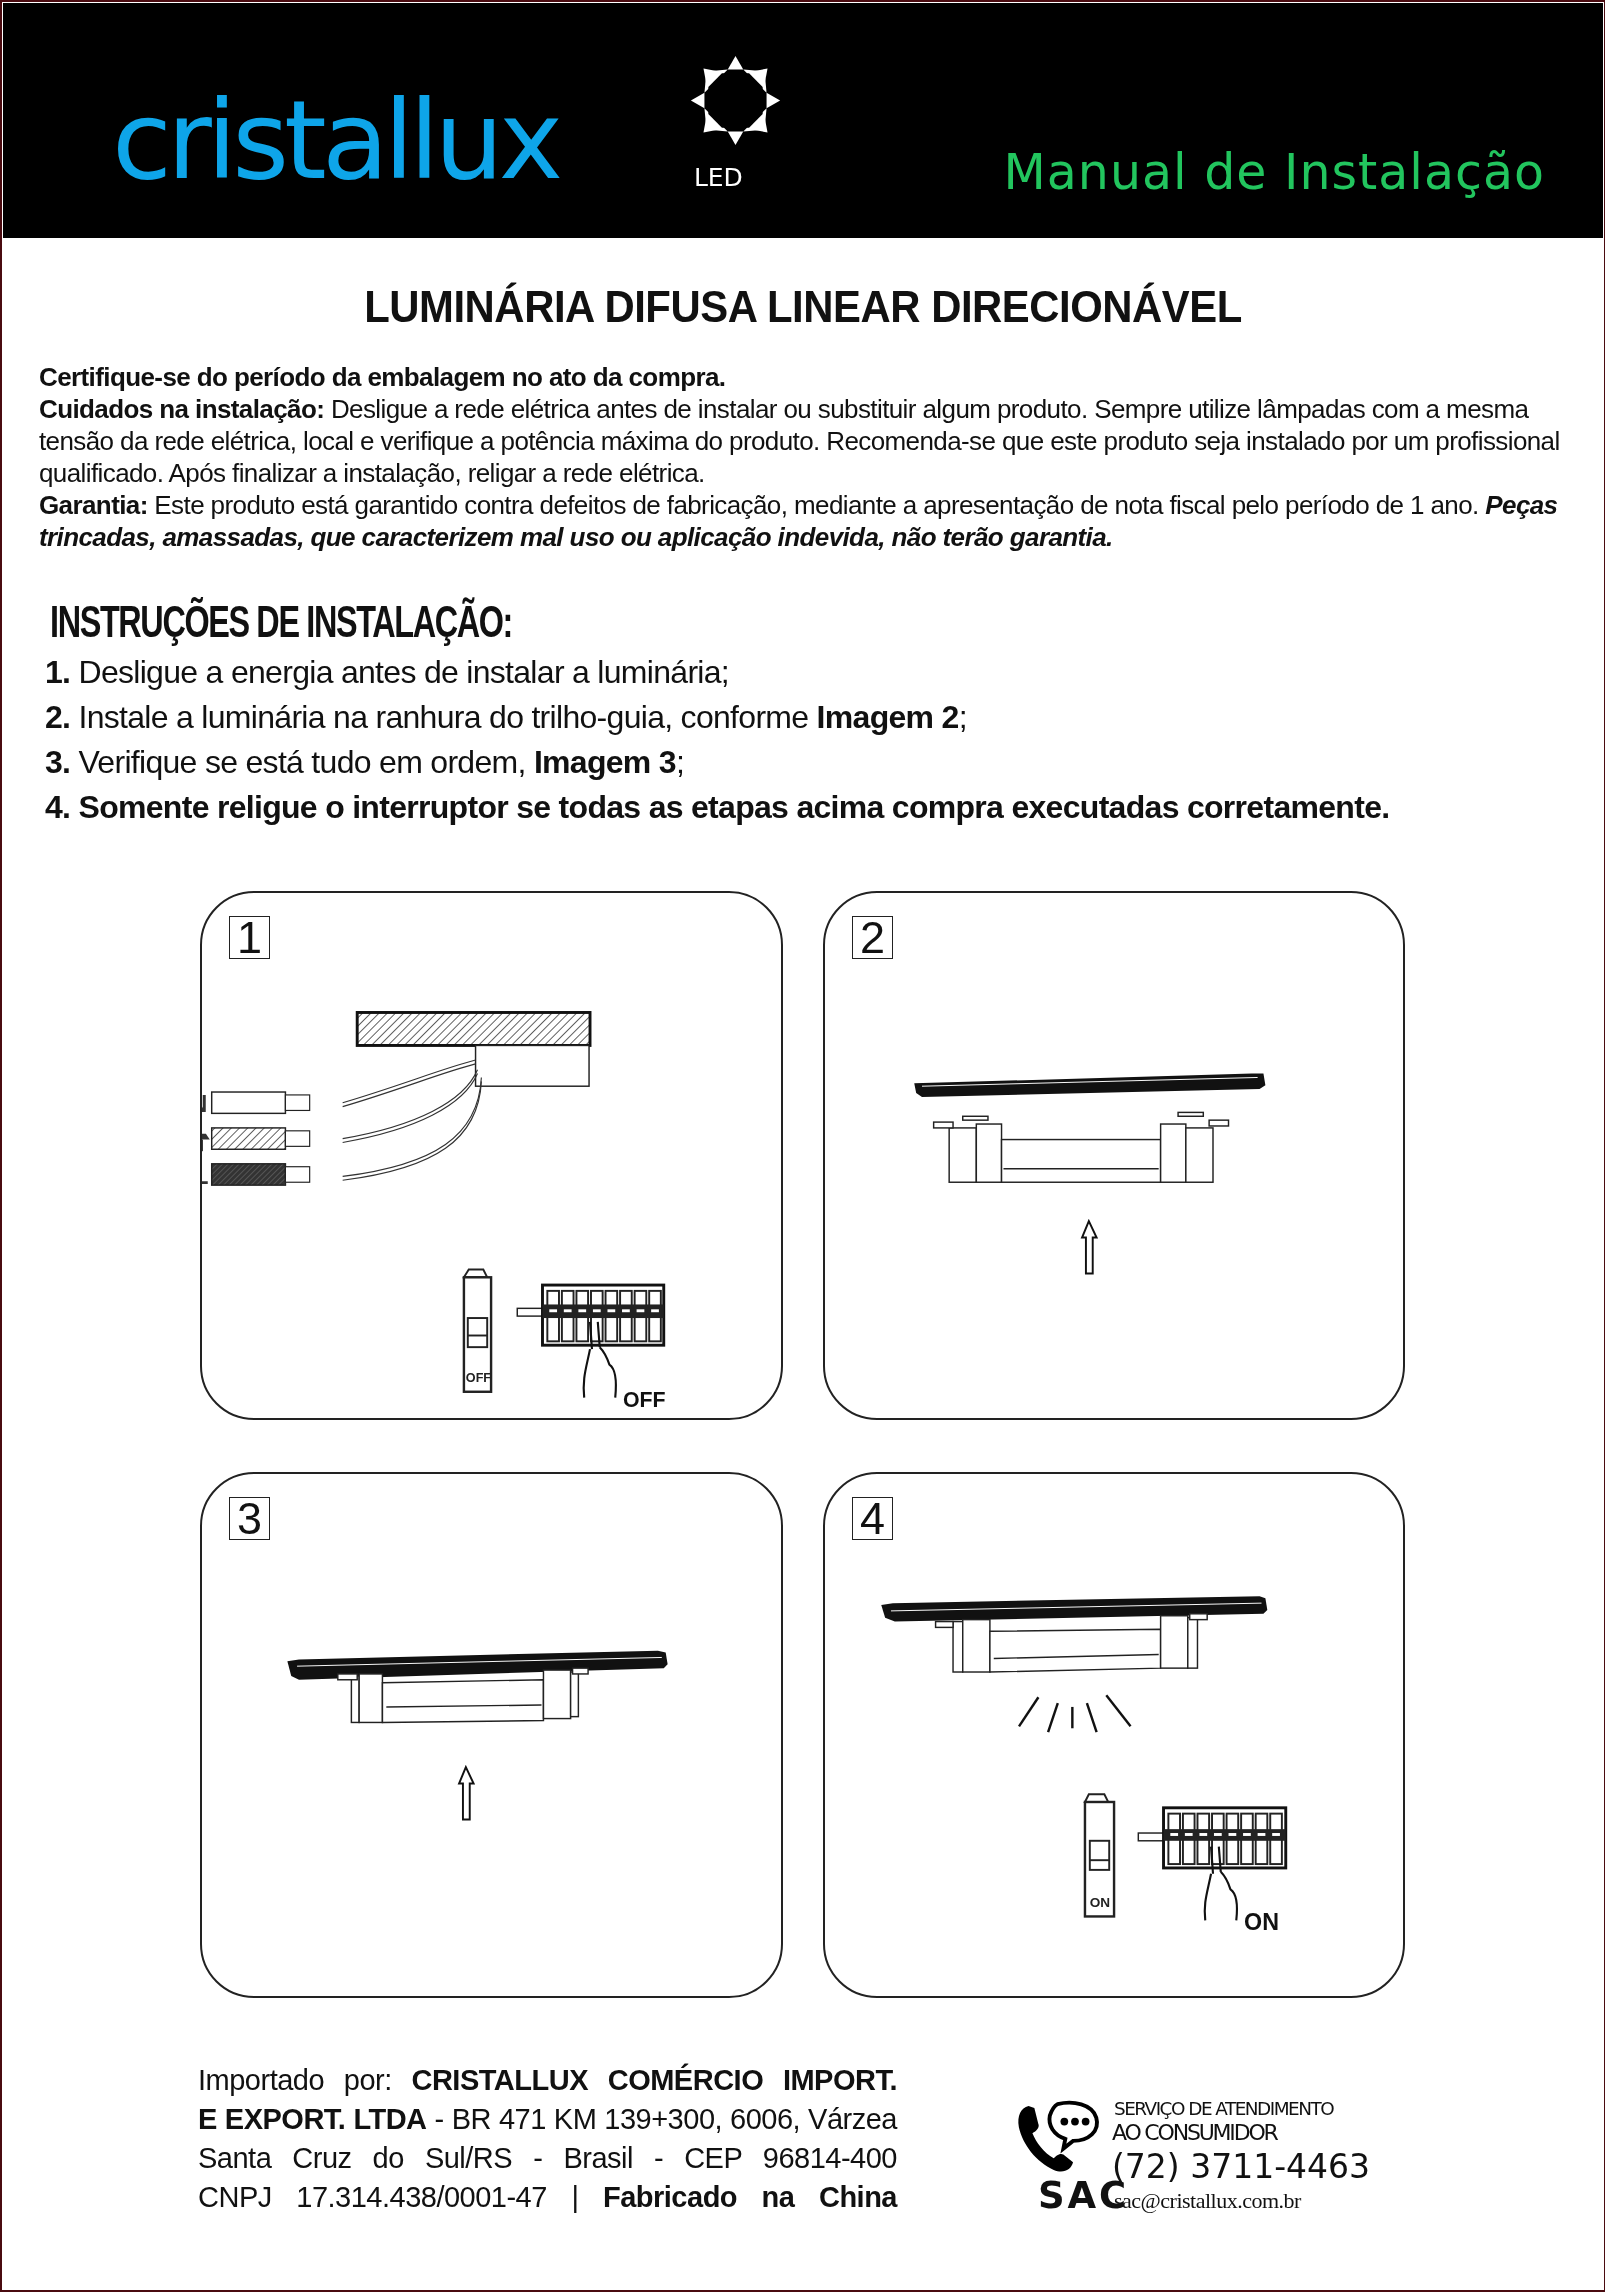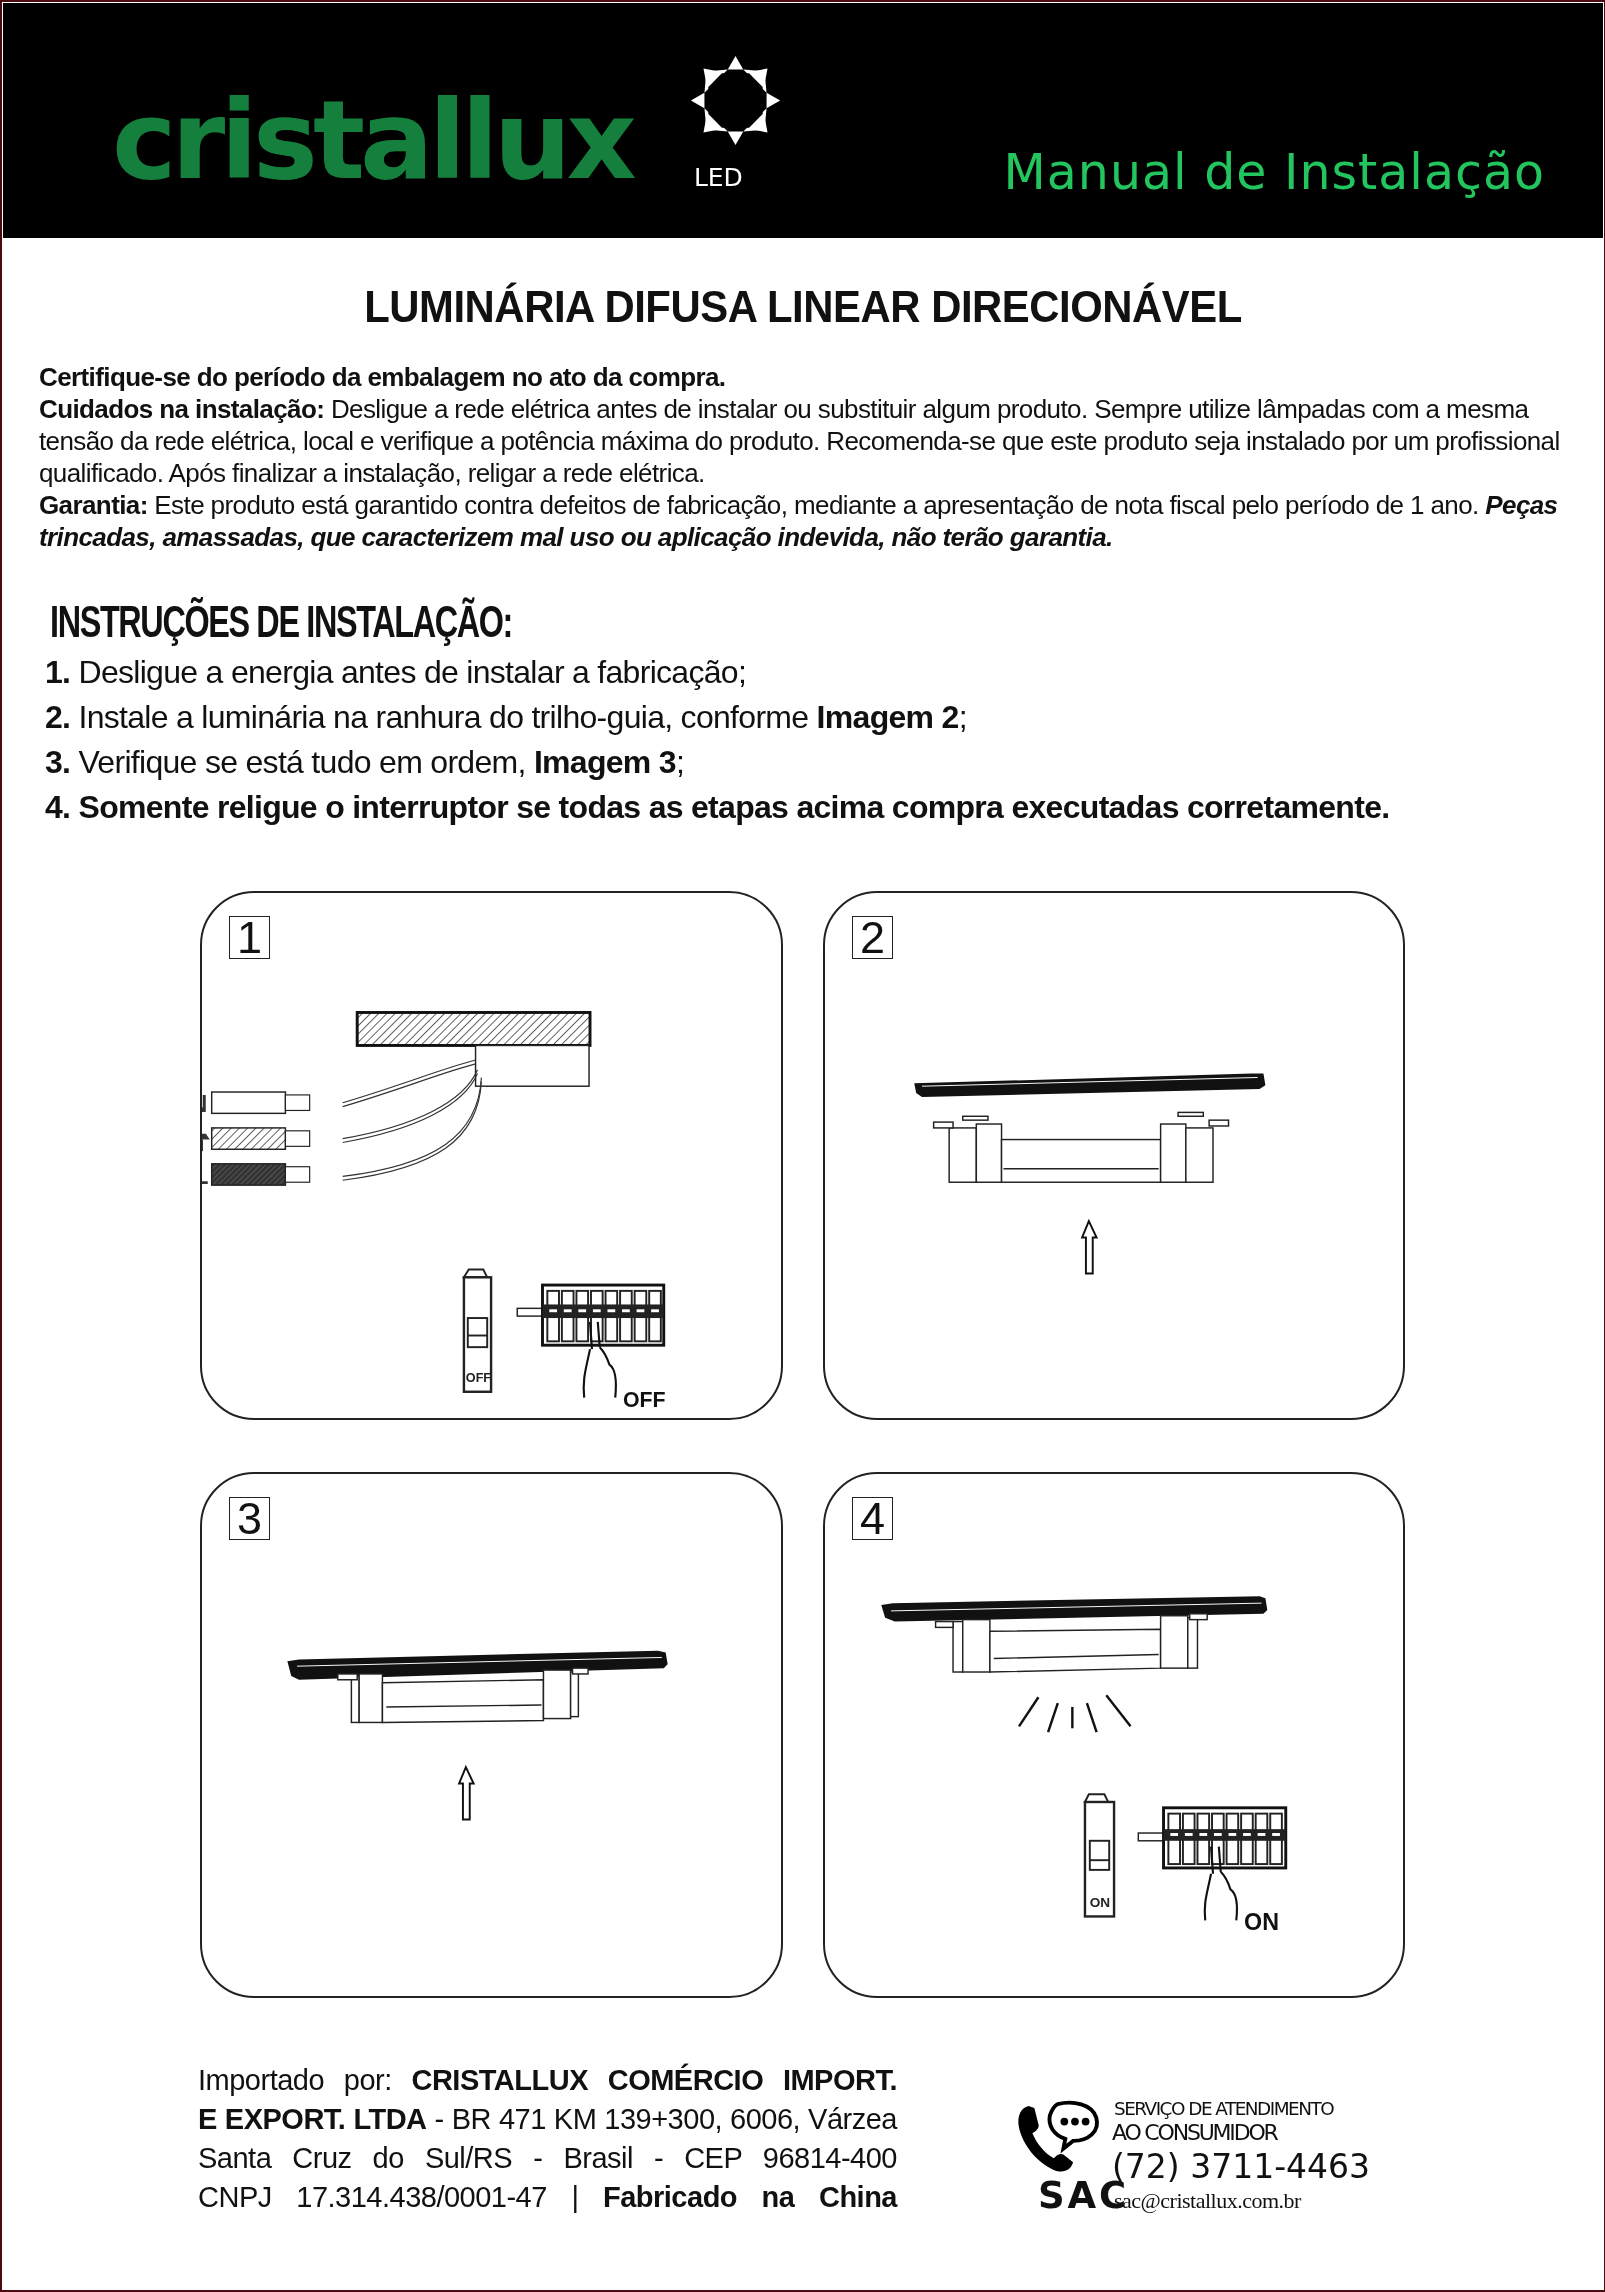--- a/index.html
+++ b/index.html
@@ -2,21 +2,21 @@
 <html><head>
 <meta charset="utf-8">
 <style>
   * { box-sizing: border-box; margin: 0; padding: 0; }
   html, body { width: 1606px; height: 2292px; background: #fff; overflow: hidden; }
   body { position: relative; font-family: "Liberation Sans", sans-serif; color: #111; }
   .frame { position: absolute; left: 0; top: 0; width: 1606px; height: 2292px; border: 2.9px solid #4a0b10; pointer-events: none; z-index: 10; }
 
   
   .header { position: absolute; left: 2.9px; top: 2.9px; width: 1600px; height: 235px; background: #000; }
-  .brand { position: absolute; left: 109px; top: 83px; color: #15803d; font-family: "DejaVu Sans", sans-serif; font-weight: bold; font-size: 109px; letter-spacing: -4.9px; line-height: 1; }
+  .brand { position: absolute; left: 109px; top: 83px; color: #0ea5e9; font-family: "DejaVu Sans", sans-serif; font-weight: normal; font-size: 109px; letter-spacing: -4.9px; line-height: 1; }
   .brand-icon { position: absolute; left: 684px; top: 49px; width: 97px; height: 97px; }
   .brand-led { position: absolute; left: 691px; top: 160px; color: #fff; font-family: "DejaVu Sans", sans-serif; font-weight: normal; font-size: 25px; letter-spacing: 0px; }
   .manual-title { position: absolute; right: 58px; top: 141px; color: #22c55e; font-family: "DejaVu Sans", sans-serif; font-weight: normal; font-size: 49px; letter-spacing: 1px; }
 
   
   .doc-title { position: absolute; left: 0; width: 1606px; top: 281px; text-align: center; font-family: "Liberation Sans", sans-serif; font-weight: bold; font-size: 45px; letter-spacing: -0.5px; transform: scaleX(0.93); }
 
   
   .intro { position: absolute; left: 39px; top: 361px; width: 1533px; font-family: "Liberation Sans", sans-serif; font-size: 26px; line-height: 32px; letter-spacing: -0.6px; }
   .intro b { font-weight: bold; }
@@ -79,21 +79,21 @@
 
 <div class="intro">
   <b>Certifique-se do período da embalagem no ato da compra.</b><br>
   <b>Cuidados na instalação:</b><span> Desligue a rede elétrica antes de instalar ou substituir algum produto. Sempre utilize lâmpadas com a mesma tensão da rede elétrica, local e verifique a potência máxima do produto. Recomenda-se que este produto seja instalado por um profissional qualificado. Após finalizar a instalação, religar a rede elétrica.</span><br>
   <b>Garantia:</b><span> Este produto está garantido contra defeitos de fabricação, mediante a apresentação de nota fiscal pelo período de 1 ano. </span><i>Peças trincadas, amassadas, que caracterizem mal uso ou aplicação indevida, não terão garantia.</i>
 </div>
 
 <div class="instr-heading">INSTRUÇÕES DE INSTALAÇÃO:</div>
 <div class="steps">
   <div>
-    <span class="step-num">1.</span><span> Desligue a energia antes de instalar a fabricação;</span>
+    <span class="step-num">1.</span><span> Desligue a energia antes de instalar a luminária;</span>
   </div>
   <div>
     <span class="step-num">2.</span><span> Instale a luminária na ranhura do trilho-guia, conforme </span><span class="bold">Imagem 2</span><span>;</span>
   </div>
   <div>
     <span class="step-num">3.</span><span> Verifique se está tudo em ordem, </span><span class="bold">Imagem 3</span><span>;</span>
   </div>
   <div>
     <span class="step-num">4.</span><span class="bold"> Somente religue o interruptor se todas as etapas acima compra executadas corretamente.</span>
   </div>

